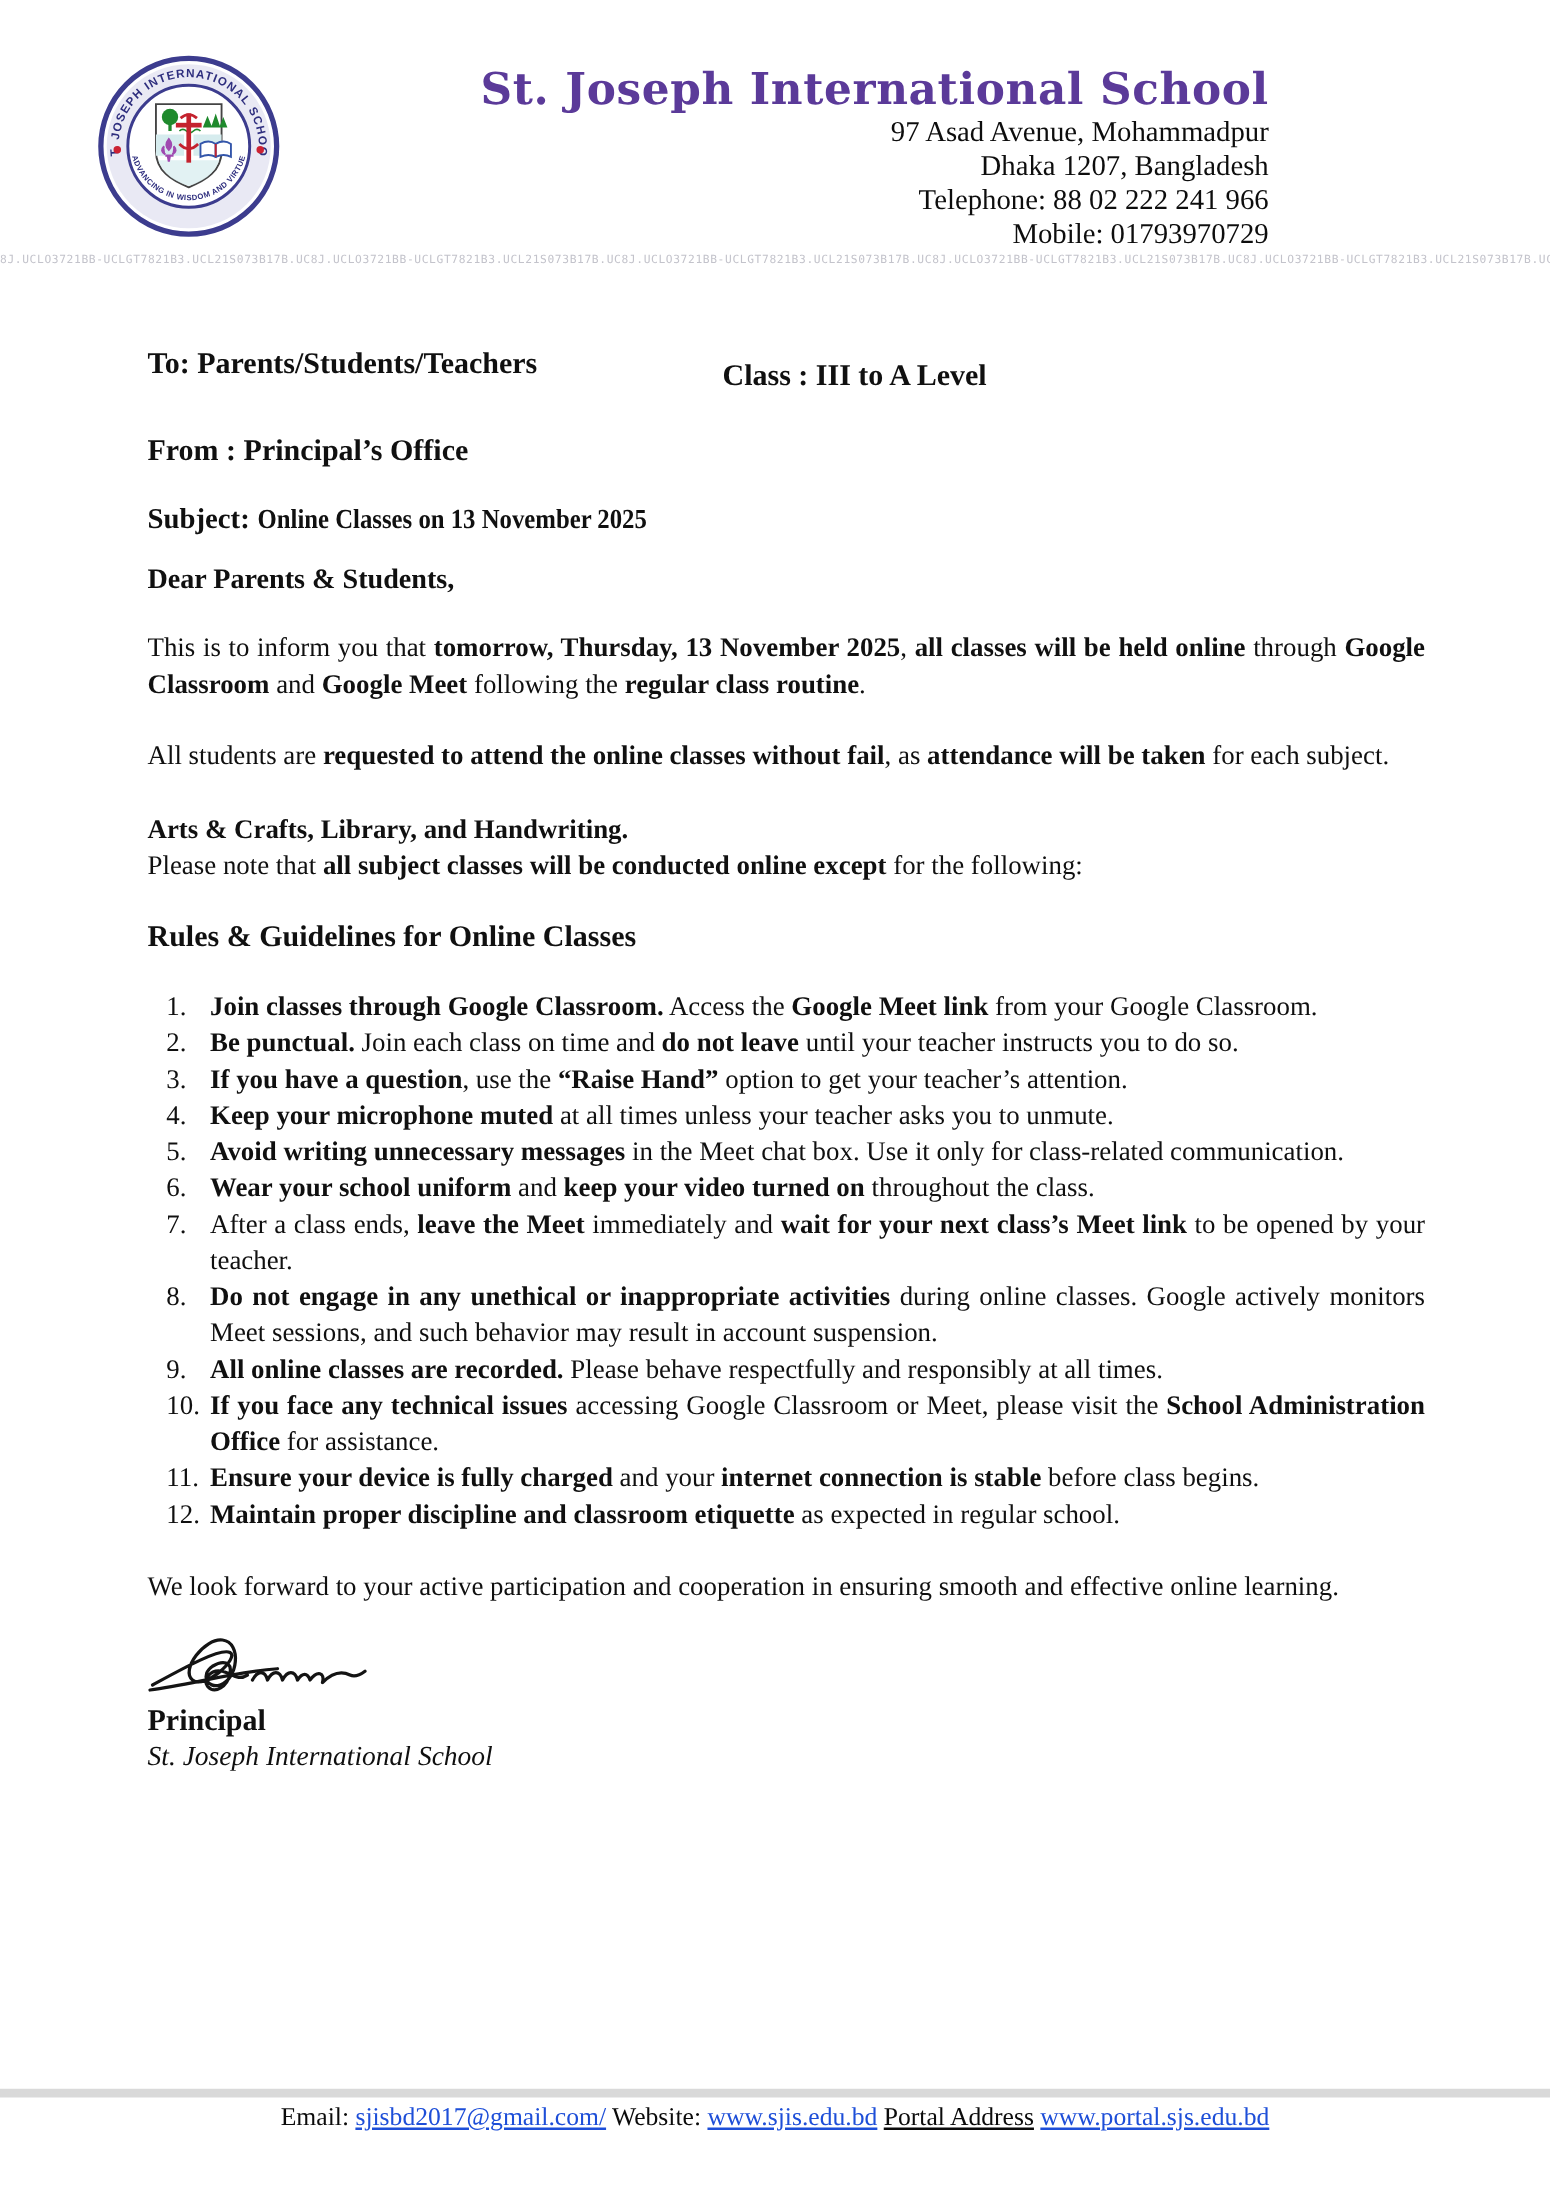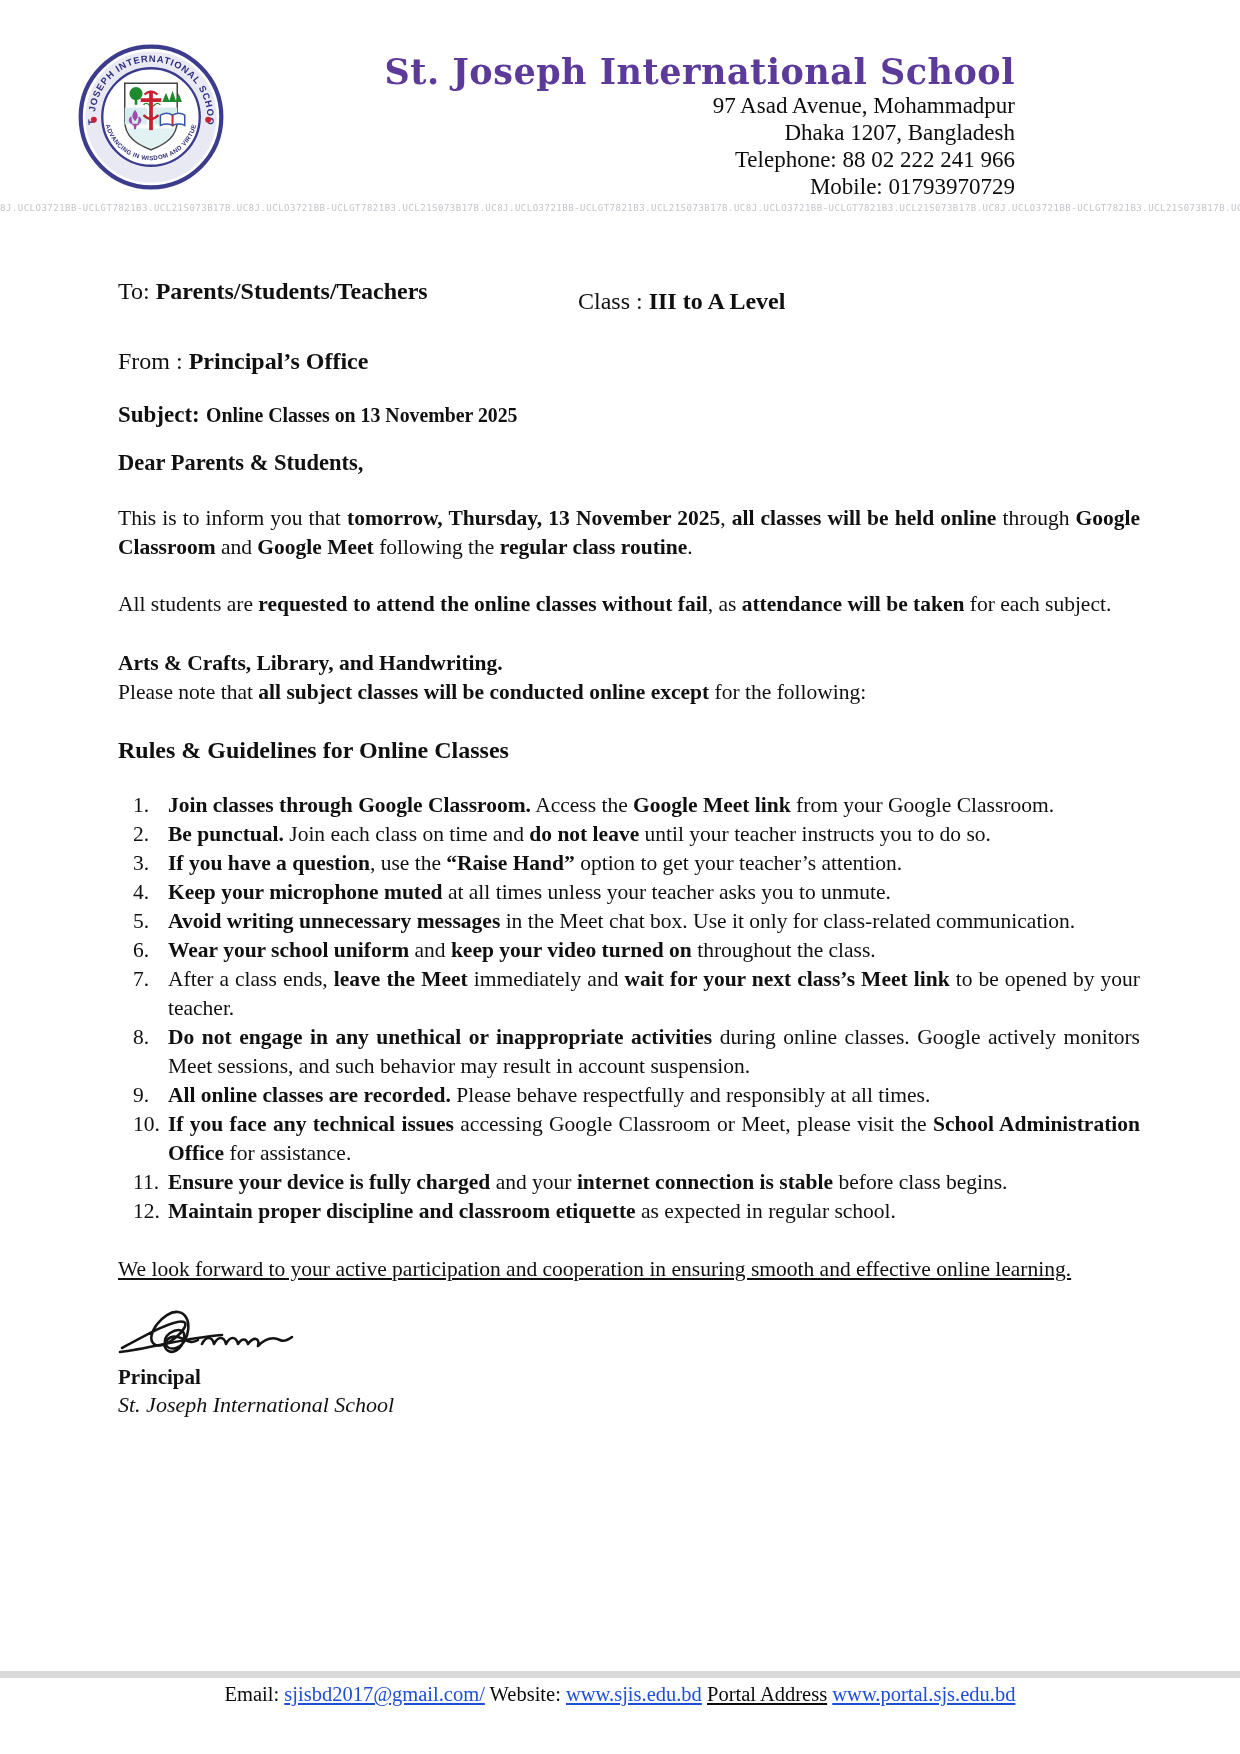--- a/index.html
+++ b/index.html
@@ -18,40 +18,40 @@
              font-family:"DejaVu Sans Mono", monospace;font-size:9px;line-height:12px;
              color:#c3c3cb;letter-spacing:.5px;white-space:nowrap;}
 
   
   .letter{position:absolute;top:215px;left:118px;width:1022px;}
 
   .meta{margin-top:62px;display:grid;grid-template-columns:460px 1fr;row-gap:22px;
         font-size:24px;line-height:28px;}
   .meta .right{padding-top:10px;}
   .b{font-weight:bold;}
-  .meta .lbl{font-weight:normal;}
+  .meta .lbl{font-weight:bold;}
 
   .subject{margin-top:26px;font-size:23px;line-height:27px;}
   .cond{display:inline-block;transform:scaleX(.9);transform-origin:0 60%;font-weight:bold;}
   .salutation{margin-top:22px;font-size:22.5px;font-weight:bold;}
 
   .para{margin-top:28px;font-size:21.5px;line-height:29px;text-align:justify;}
   .para.tight{margin-top:0;}
   .group{margin-top:30px;}
 
   .rules-heading{margin-top:30px;font-size:24px;font-weight:bold;}
 
   ol.rules{margin:27px 0 0 0;padding:0;list-style:none;font-size:21.5px;line-height:29px;}
   ol.rules li{position:relative;padding-left:50px;text-align:justify;}
   ol.rules li .num{position:absolute;left:15px;top:0;}
 
-  .closing{margin-top:29px;text-decoration:underline;}
+  .closing{margin-top:29px;}
 
   .sig{margin-top:14px;height:64px;}
-  .role{font-size:21px;font-weight:bold;line-height:27px;margin-top:2px;}
+  .role{font-size:24px;font-weight:bold;line-height:27px;margin-top:2px;}
   .org{font-size:22px;font-style:italic;line-height:27px;}
 
   
   .footer-bar{position:absolute;left:0;right:0;top:1671px;height:7px;background:#d9d9d9;}
   .footer{position:absolute;left:0;right:0;top:1682px;text-align:center;
           font-size:20.5px;line-height:25px;color:#0b0b0b;}
   .u{text-decoration:underline;}
   .lnk{color:#1d4ed8;text-decoration:underline;cursor:pointer;}
 
   svg text{font-family:"Liberation Sans", sans-serif;}

